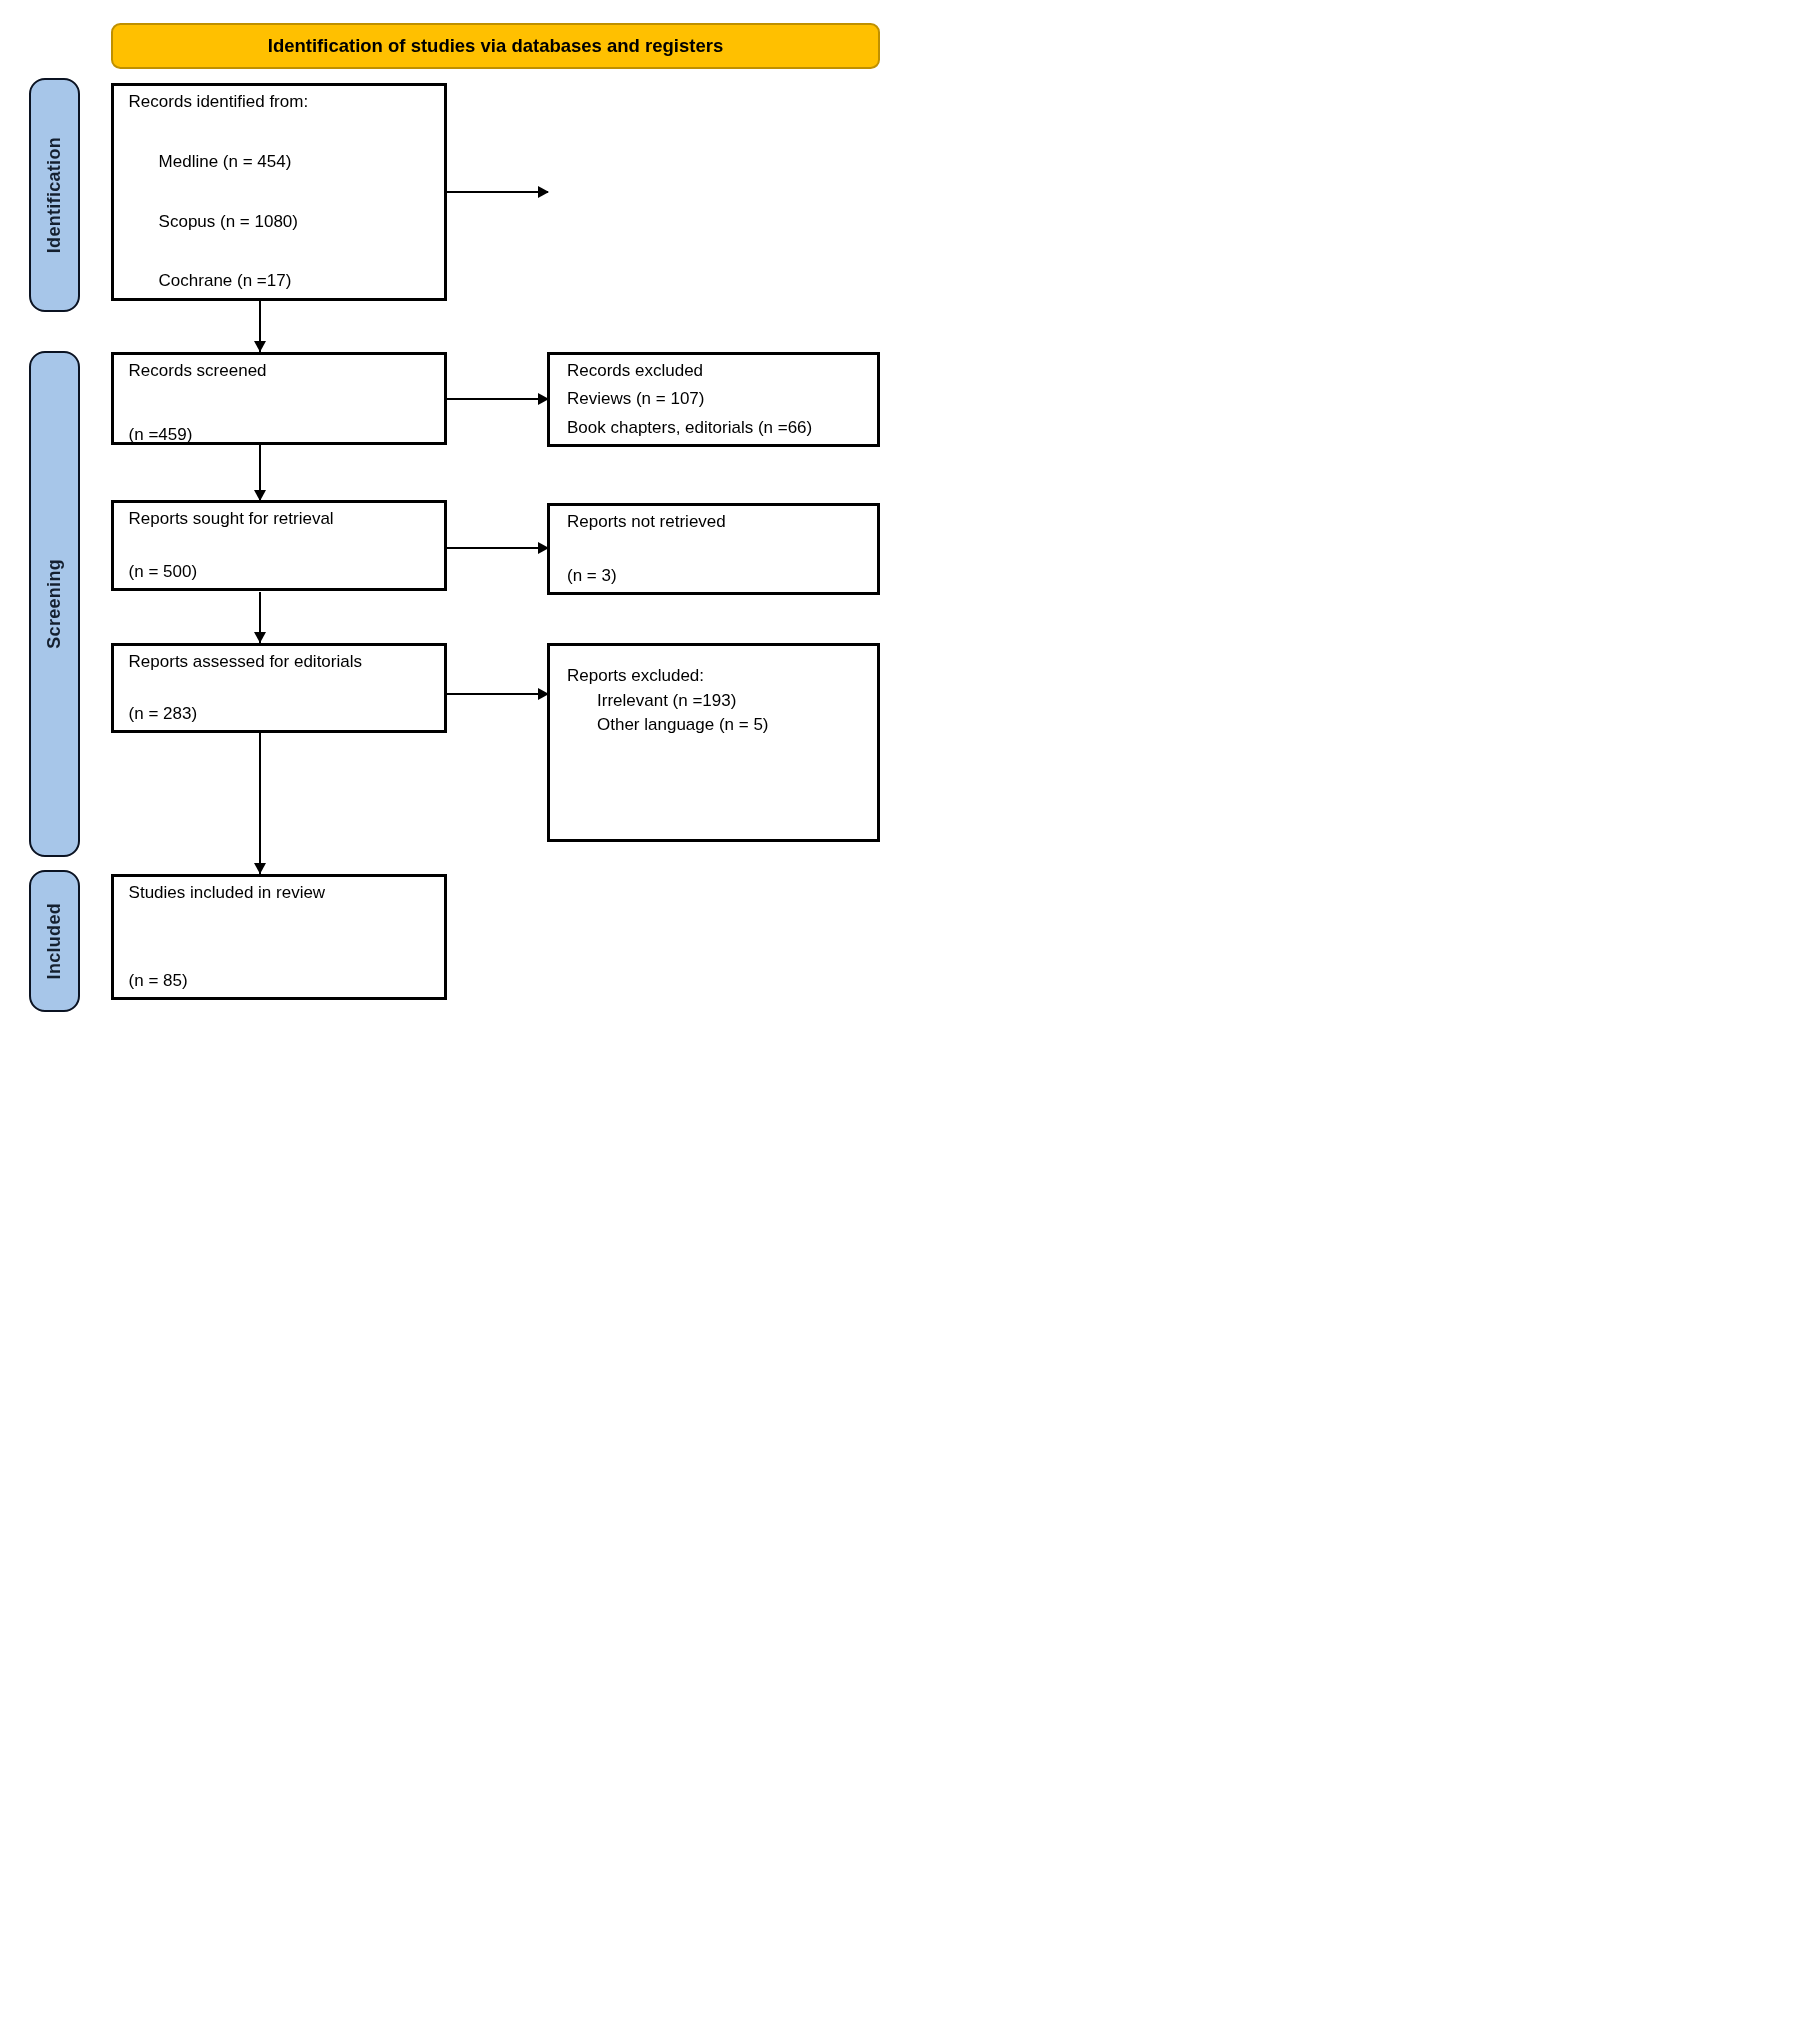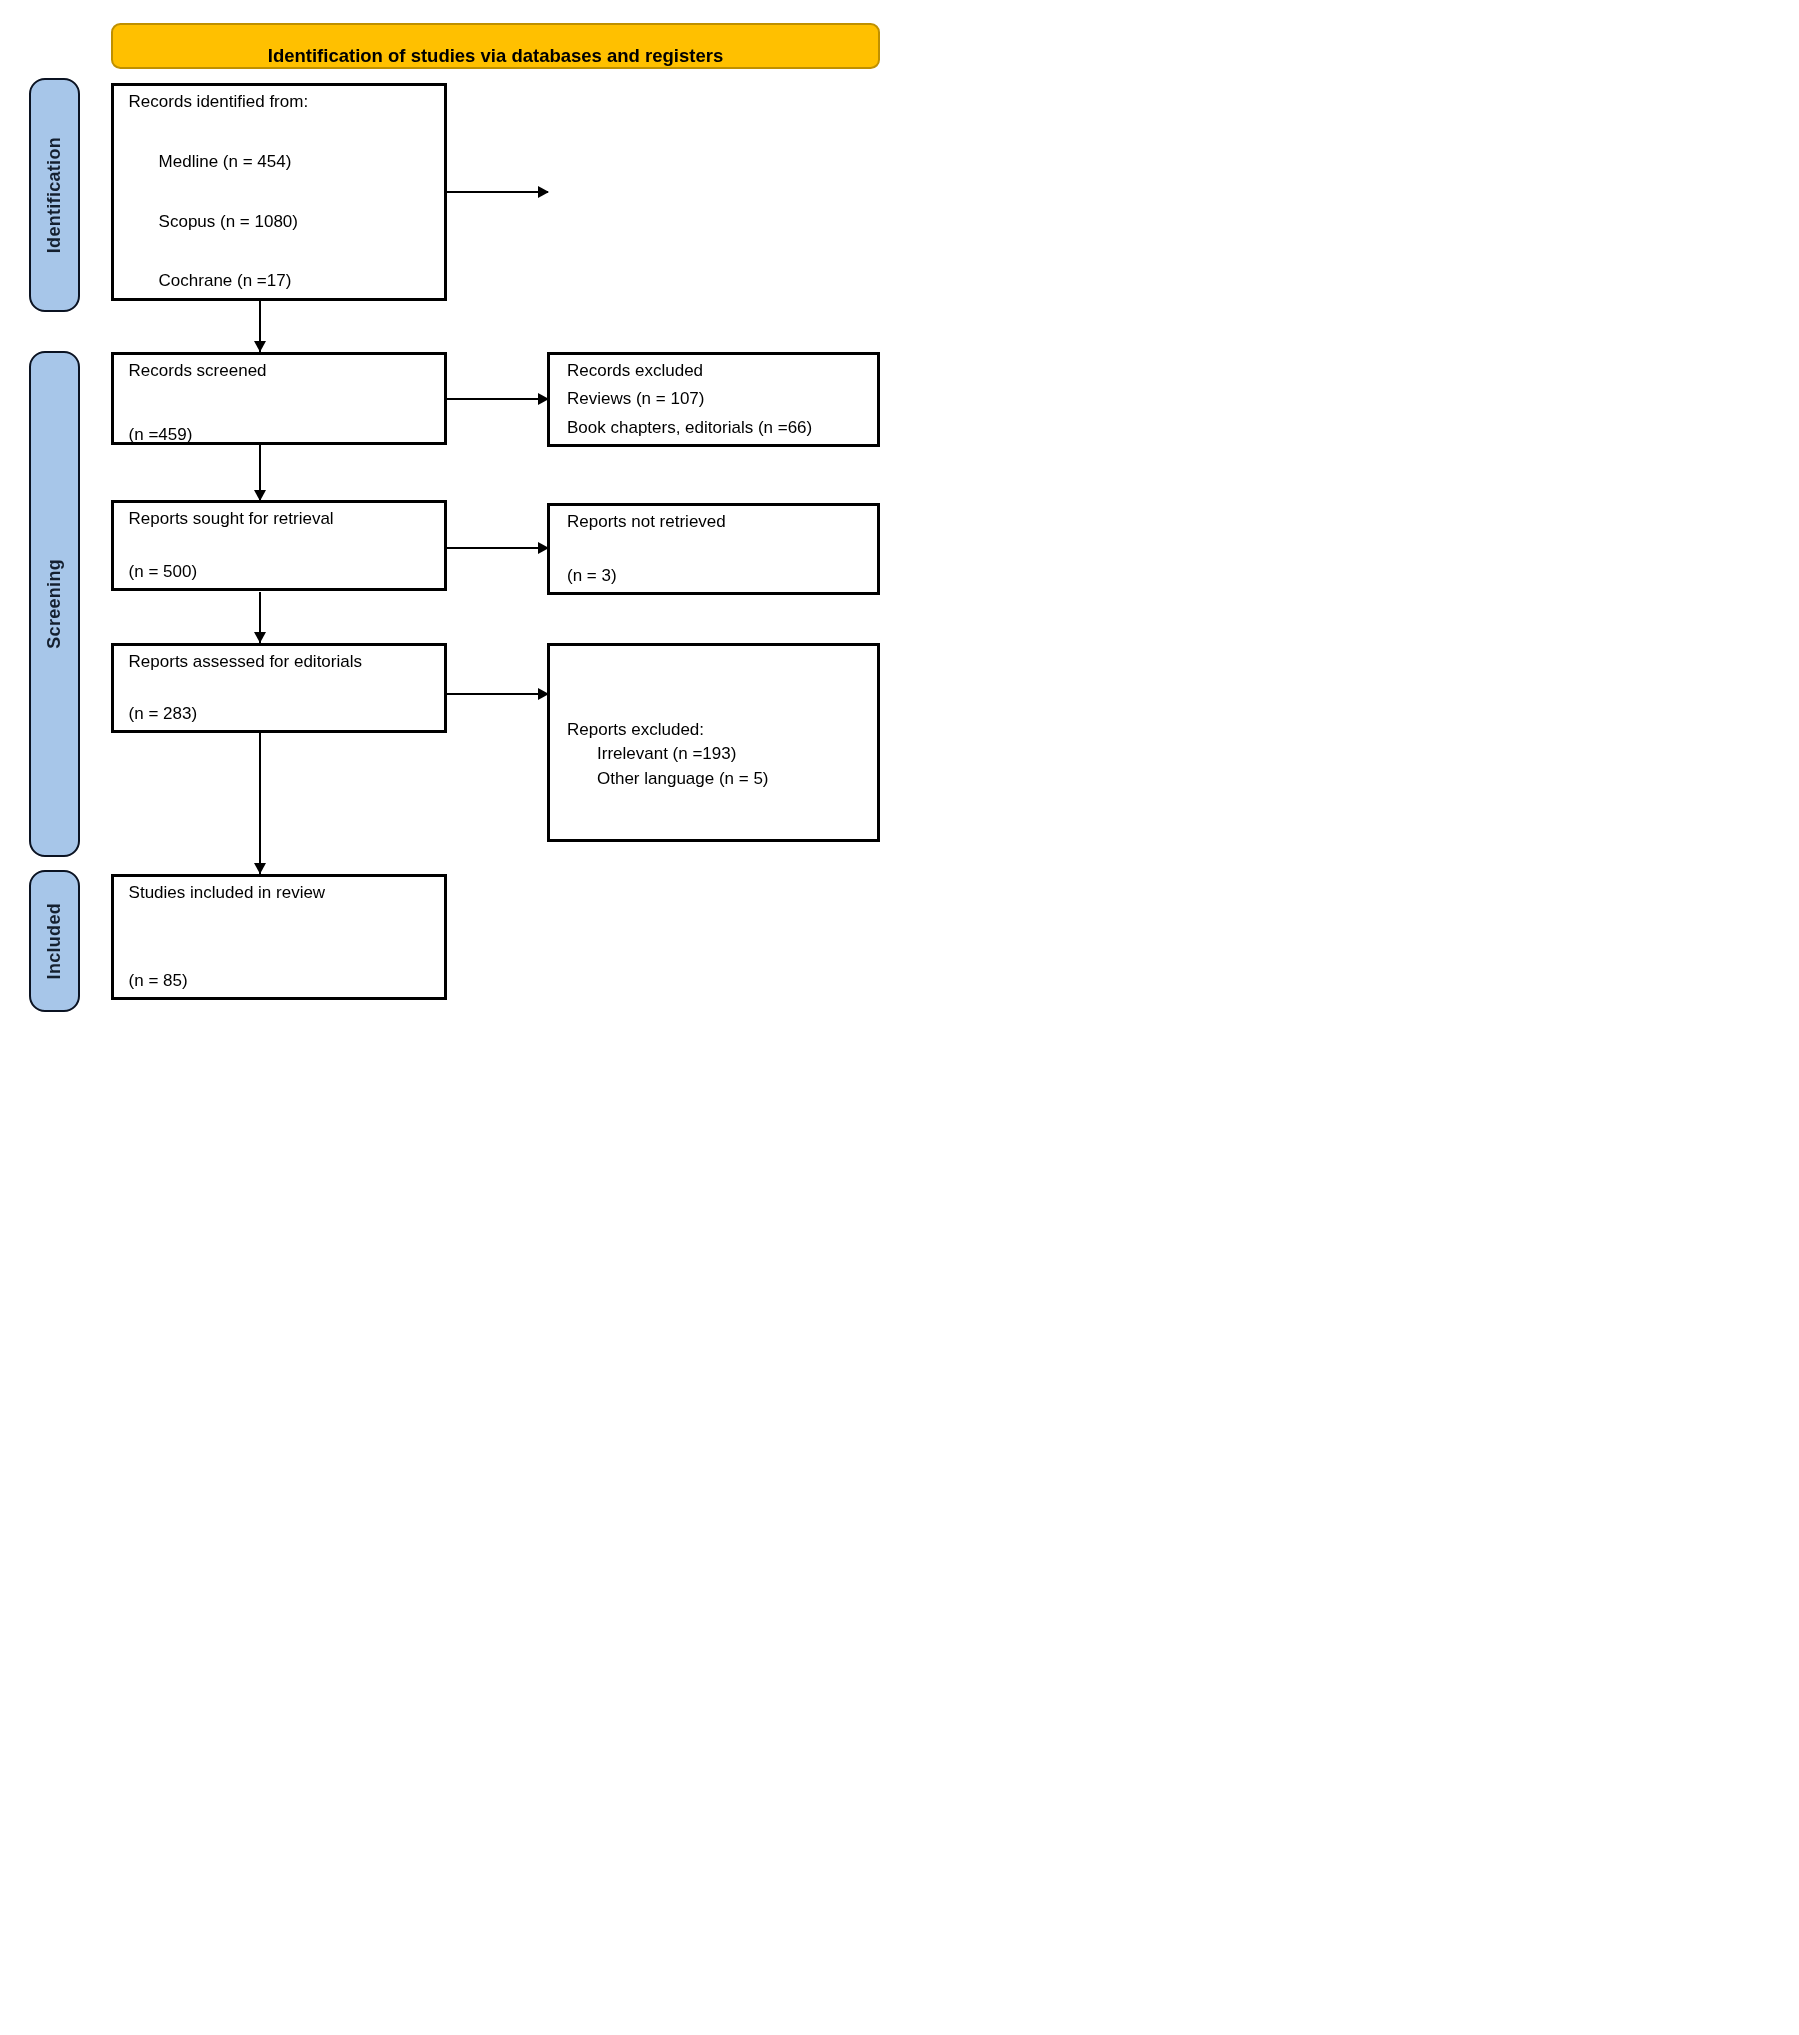--- a/index.html
+++ b/index.html
@@ -9,21 +9,21 @@
   }
   html,body{margin:0;padding:0;background:#ffffff;}
   .canvas{
     position:relative; width:900px; height:1018px; background:#ffffff;
     font-family:"Liberation Sans", sans-serif; color:var(--text);
   }
   .banner{
     position:absolute; left:111px; top:22.5px; width:769px; height:46px;
     background:var(--banner-fill); border:2.6px solid var(--banner-border);
     border-radius:9.3px; box-sizing:border-box;
-    display:flex; align-items:flex-end; justify-content:center;
+    display:flex; align-items:center; justify-content:center;
     font-weight:bold; font-size:18.5px; color:#000;
   }
   .stage{
     position:absolute; left:29px; width:51px;
     background:var(--stage-fill); border:2.6px solid var(--stage-border);
     border-radius:16px; box-sizing:border-box;
     display:flex; align-items:center; justify-content:center;
   }
   .stage span{
     writing-mode:vertical-rl; transform:rotate(180deg);
@@ -45,21 +45,21 @@
   .box .w-narrow{max-width:225px;}
   .it{font-style:italic;}
   .box-l1{top:83px; height:218px;}
   .box-l2{top:352px; height:93px;gap:39px;}
   .box-l3{top:500px; height:91px;}
   .box-l4{top:643px; height:90px;}
   .box-l5{top:874px; height:126px;}
   .box-r1{top:84px; height:218px; padding-left:17px;}
   .box-r2{top:352px; height:95px; padding-left:17px;}
   .box-r3{top:503px; height:92px; padding-left:17px;}
-  .box-r4{top:643px; height:199px; justify-content:center; padding-top:28px; padding-left:17px;}
+  .box-r4{top:643px; height:199px; justify-content:flex-start; padding-top:18px; padding-left:17px;}
   .arrow-v{position:absolute; left:259px; width:2px; background:var(--arrow);}
   .arrow-v::after{
     content:""; position:absolute; bottom:0; left:50%; transform:translateX(-50%);
     border-left:6px solid transparent; border-right:6px solid transparent;
     border-top:11.3px solid var(--arrow);
   }
   .av1{top:301px; height:51px;}
   .av2{top:445px; height:56px;}
   .av3{top:592px; height:51px;}
   .av4{top:733px; height:141px;}

